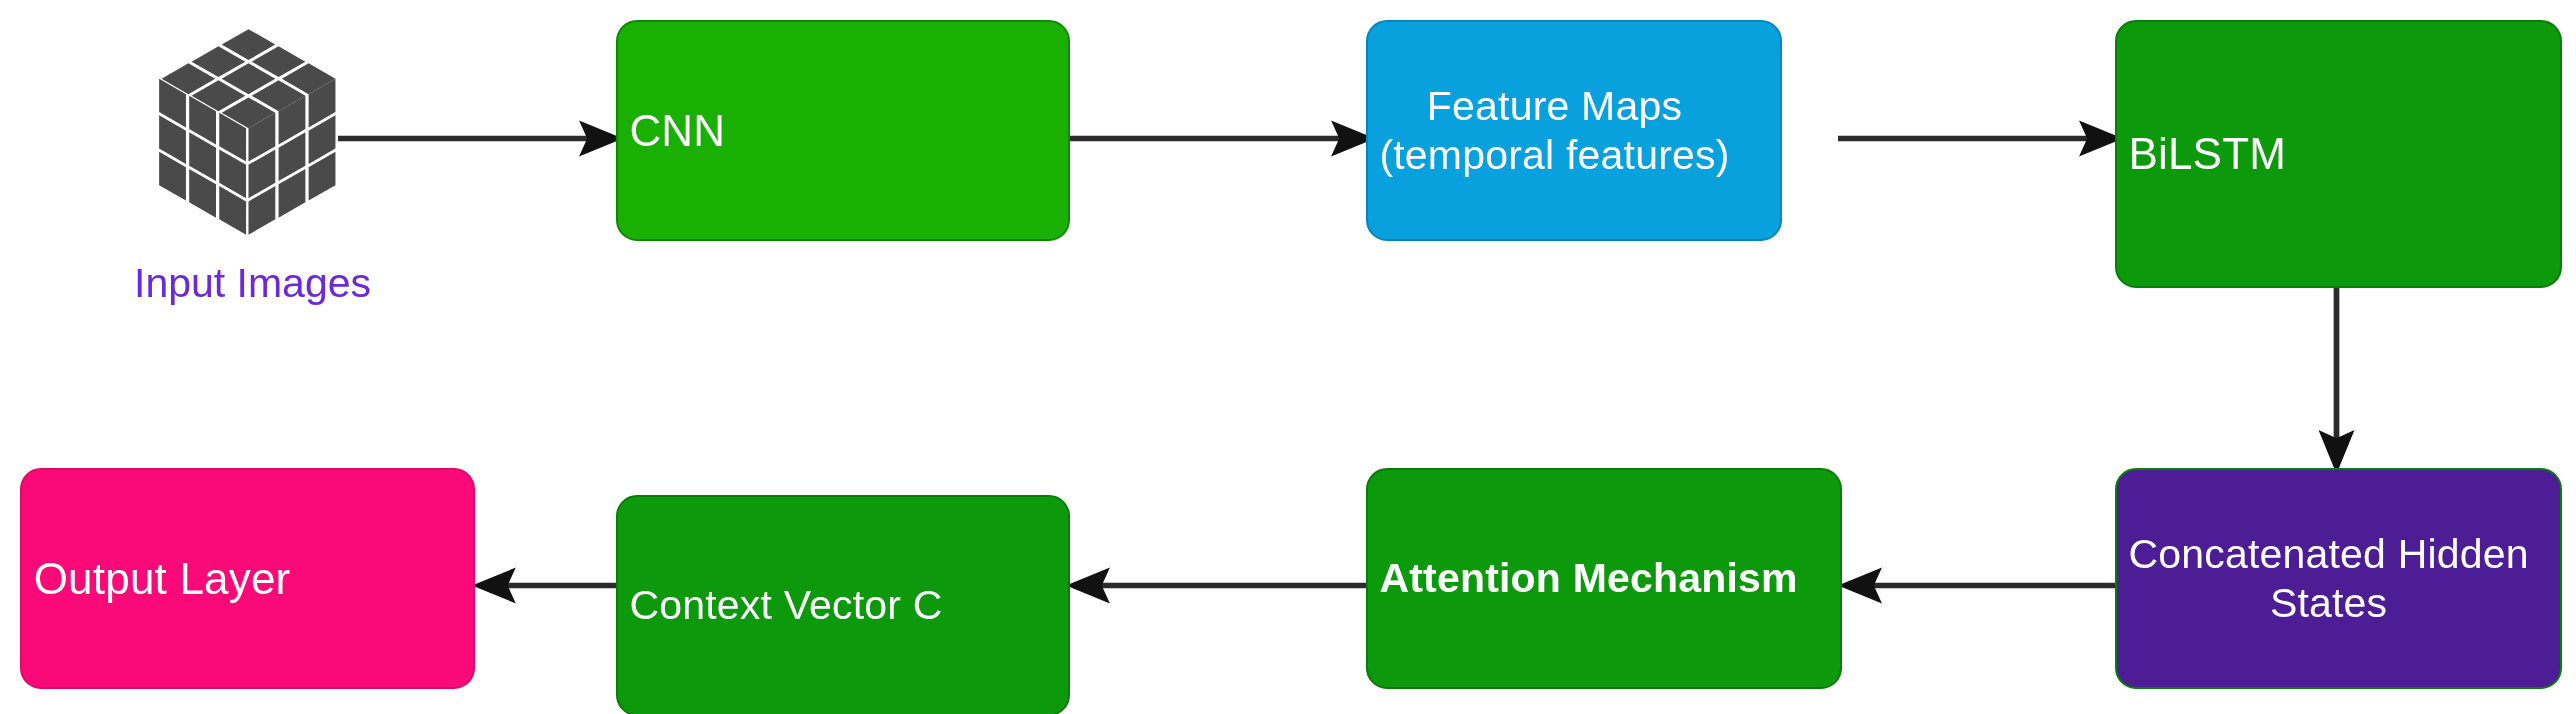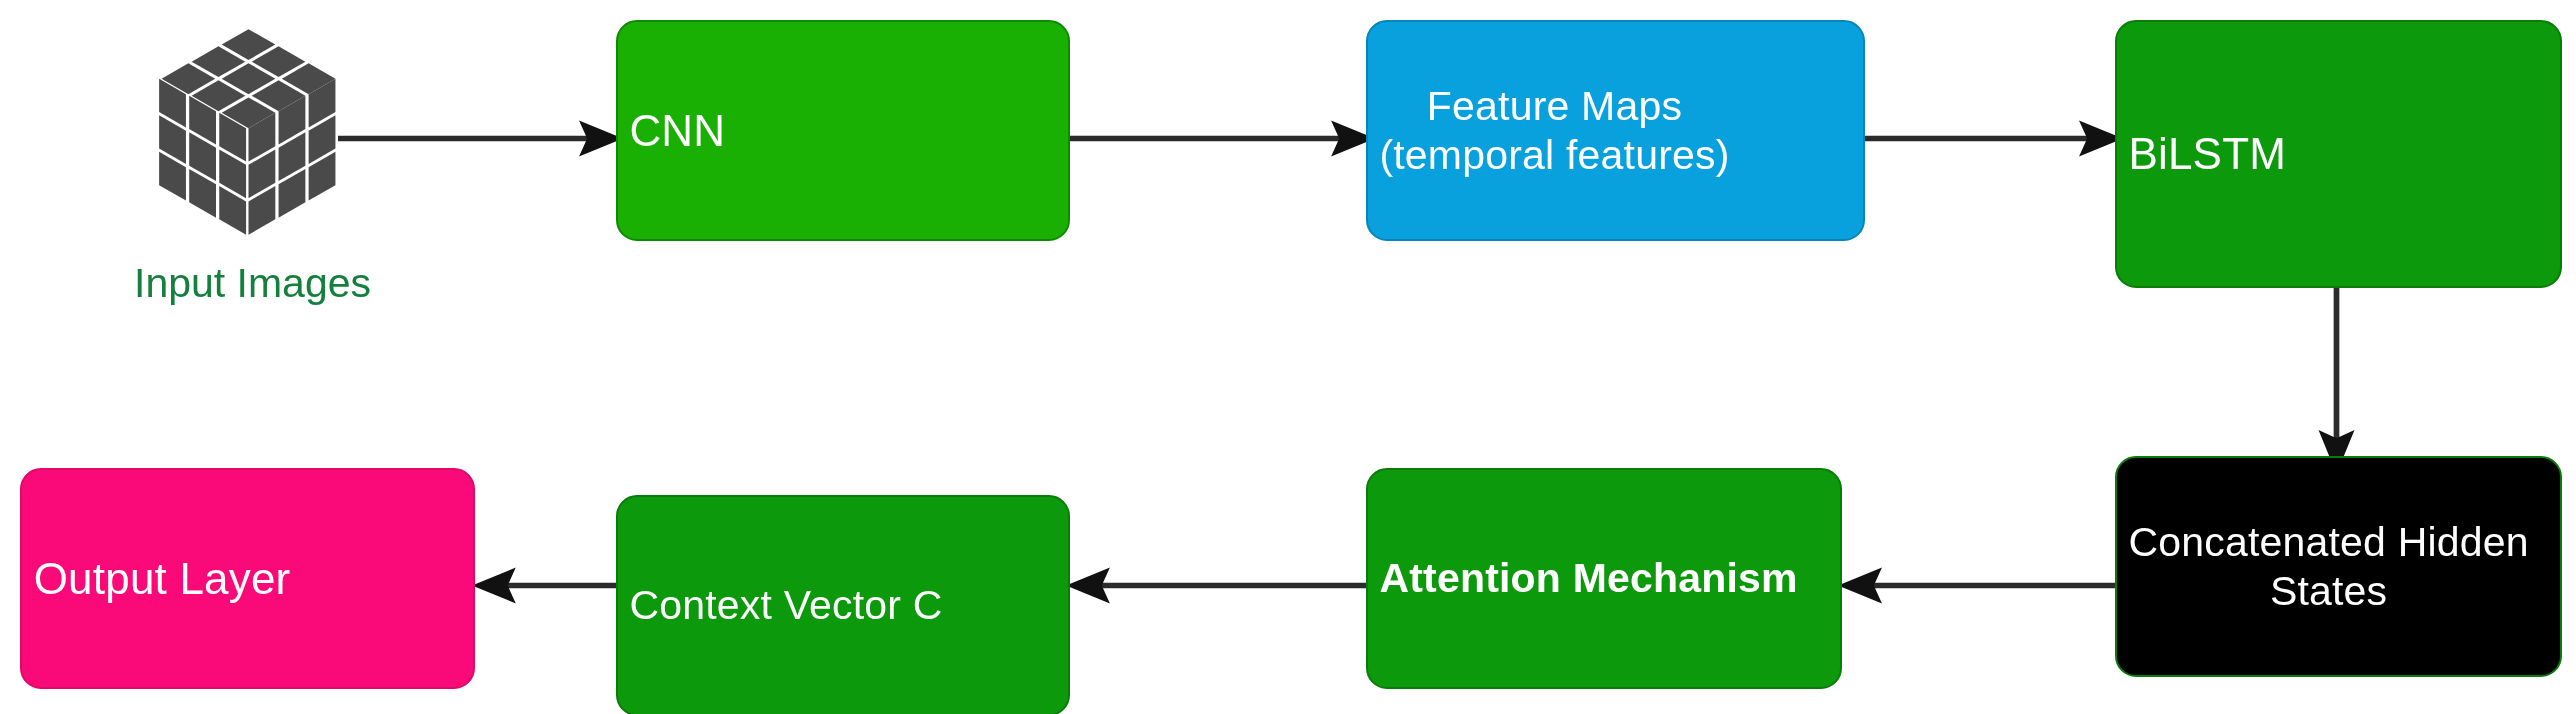--- a/index.html
+++ b/index.html
@@ -40,35 +40,35 @@
 
   
   .n-cnn {
     left: 616px; top: 20.3px;
     width: 454px; height: 221px;
     background: #19B003;
     border: 2.4px solid #0E8A02;
   }
   .n-featuremaps {
     left: 1366px; top: 20.3px;
-    width: 499px; height: 221px;
+    width: 416px; height: 221px;
     background: #09A0DE;
     border: 2.4px solid #0685BB;
     font-size: 41px;
   }
   .n-bilstm {
     left: 2115px; top: 20.3px;
     width: 447px; height: 268px;
     background: #0C9A0C;
     border: 2.4px solid #0A7C0A;
   }
   .n-concat {
-    left: 2115px; top: 456px;
+    left: 2115px; top: 468px;
     width: 447px; height: 221px;
-    background: #000000;
+    background: #4c1d95;
     border: 2.4px solid #0A7C0A;
     font-size: 41px;
   }
   .n-attention {
     left: 1366px; top: 468px;
     width: 476px; height: 221px;
     background: #0C9A0C;
     border: 2.4px solid #0A7C0A;
     font-size: 41px;
     font-weight: bold;
@@ -101,21 +101,21 @@
     left: 102px; top: 4.1px;
     width: 195px;
     height: 232px;
   }
   .input-label {
     position: absolute;
     left: 0; top: 244px;
     width: 407px;
     text-align: center;
     font-size: 41px;
-    color: #15803d;
+    color: #6d28d9;
     -webkit-font-smoothing: antialiased;
   }
 
   
   .connector {
     position: absolute;
   }
   .c-input-cnn   { left: 338px;  top: 114px; width: 285px; height: 49px; }
   .c-cnn-fm      { left: 1066px; top: 114px; width: 309px; height: 49px; }
   .c-fm-bilstm   { left: 1838px; top: 114px; width: 285px; height: 49px; }

